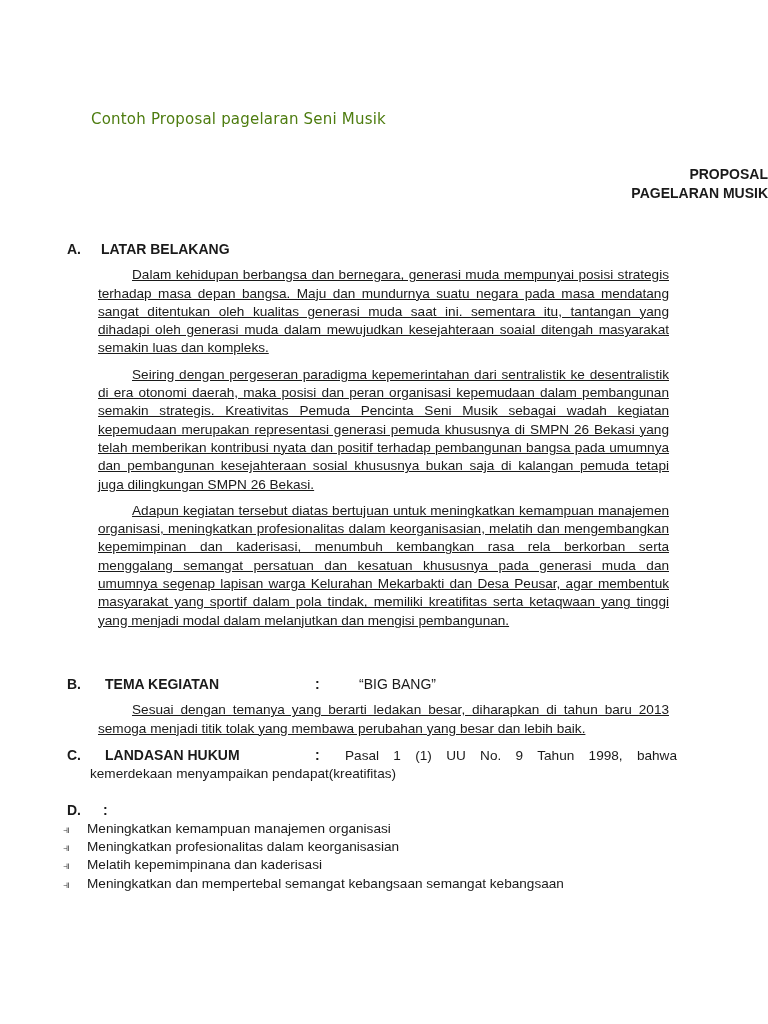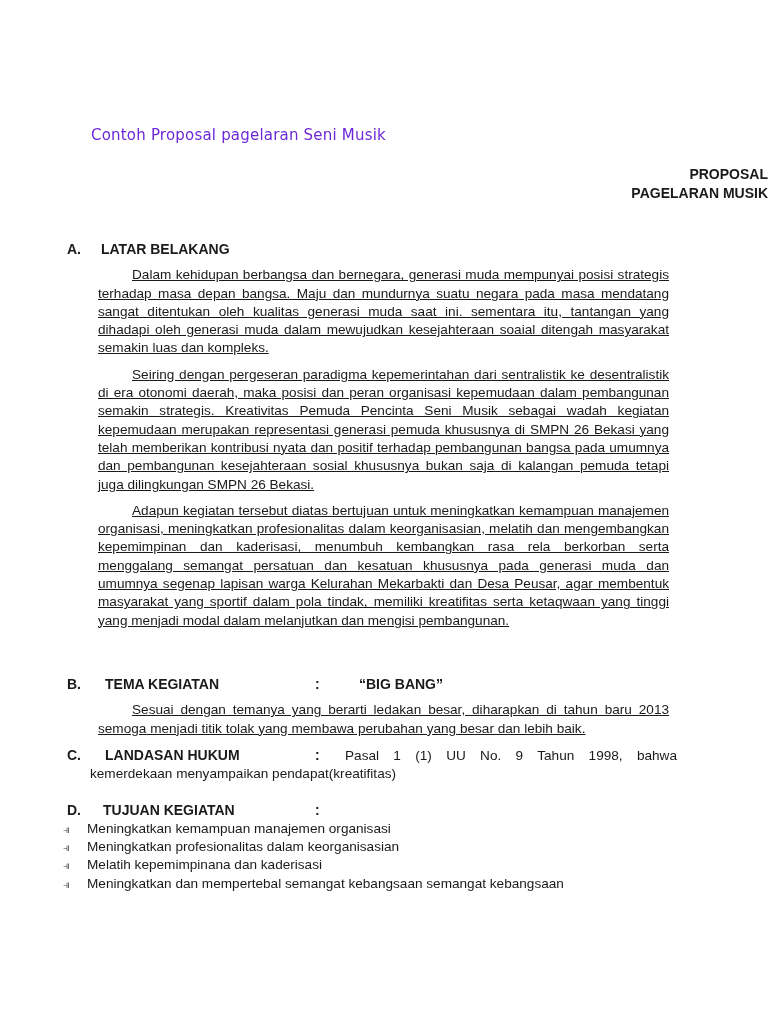--- a/index.html
+++ b/index.html
@@ -1,40 +1,39 @@
 <!DOCTYPE html>
 <html><head>
 <meta charset="utf-8">
 <style>
   html, body { margin: 0; padding: 0; background: #ffffff; }
   body { width: 768px; height: 1024px; position: relative; overflow: hidden; color: #1a1a1a; }
   .doc-title {
     position: absolute; left: 91px; top: 110px;
-    font-family: "DejaVu Sans", sans-serif; font-size: 15px; color: #6d28d9;
+    font-family: "DejaVu Sans", sans-serif; font-size: 15px; color: #4d7c0f;
     letter-spacing: 0.2px;
-    margin-top: 16px;
   }
   .heading-block {
     position: absolute; left: 0; width: 768px; top: 165px;
     font-family: "Liberation Sans", sans-serif; font-weight: bold; font-size: 14px;
     text-align: right; line-height: 19px;
   }
   .heading-block div { margin-left: 52px; }
   .body {
     position: absolute; left: 67px; top: 240px; width: 610px;
     font-family: "Liberation Sans", sans-serif; font-size: 13.6px; line-height: 18.3px;
   }
   .sec-head { font-weight: bold; font-size: 14px; display: flex; align-items: baseline; }
   .sec-letter { width: 34px; display: inline-block; }
   .sec-title { display: inline-block; }
   .sec-row { display: flex; align-items: baseline; font-weight: bold; font-size: 14px; }
   .sec-row .sec-letter { width: 38px; }
   .sec-row .sec-title { width: 210px; }
   .sec-row .colon { width: 44px; }
-  .sec-row .val { font-weight: bold; }
+  .sec-row .val { font-weight: normal; }
   .indent-block { padding-left: 23px; }
   p.just { margin: 8px; text-align: justify; text-indent: 34px; text-decoration: underline; }
   .gap-large { height: 37px; }
   .gap-mid { height: 18px; }
   .c-row { display: flex; align-items: baseline; }
   .c-row .sec-letter { width: 38px; font-weight: bold; font-size: 14px; }
   .c-row .sec-title { width: 210px; font-weight: bold; font-size: 14px; }
   .c-row .colon { width: 30px; font-weight: bold; font-size: 14px; }
   .c-row .val { flex: 1; text-align: justify; text-align-last: justify; }
   .bullets { margin: 0; padding: 0; list-style: none; }
@@ -82,21 +81,20 @@
     <span class="val">Pasal 1 (1) UU No. 9 Tahun 1998, bahwa</span>
   </div>
   <div class="indent-block">
     <div>kemerdekaan menyampaikan pendapat(kreatifitas)</div>
   </div>
 
   <div class="gap-mid"></div>
 
   <div class="sec-row">
     <span class="sec-letter" style="width:36px">D.</span>
-    <span class="sec-title" style="width:212px">TUJUAN KEGIATAN</span>
     <span class="colon">:</span>
   </div>
   <ul class="bullets">
     <li>
       <span class="bullet-icon">⫣</span>
       <span>Meningkatkan kemampuan manajemen organisasi</span>
     </li>
     <li>
       <span class="bullet-icon">⫣</span>
       <span>Meningkatkan profesionalitas dalam keorganisasian</span>

